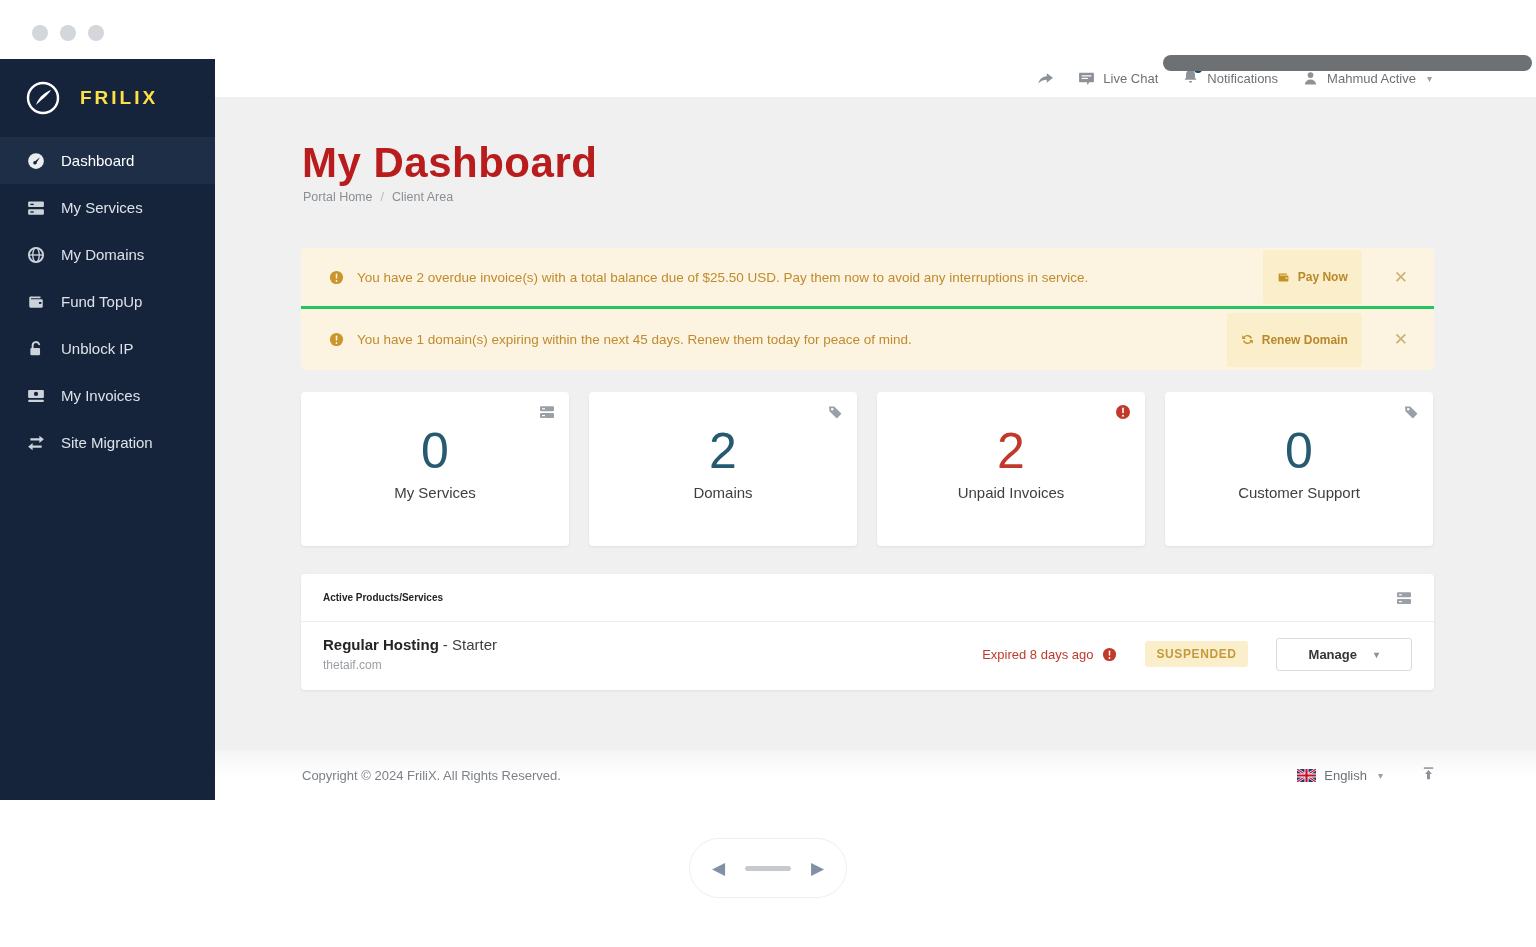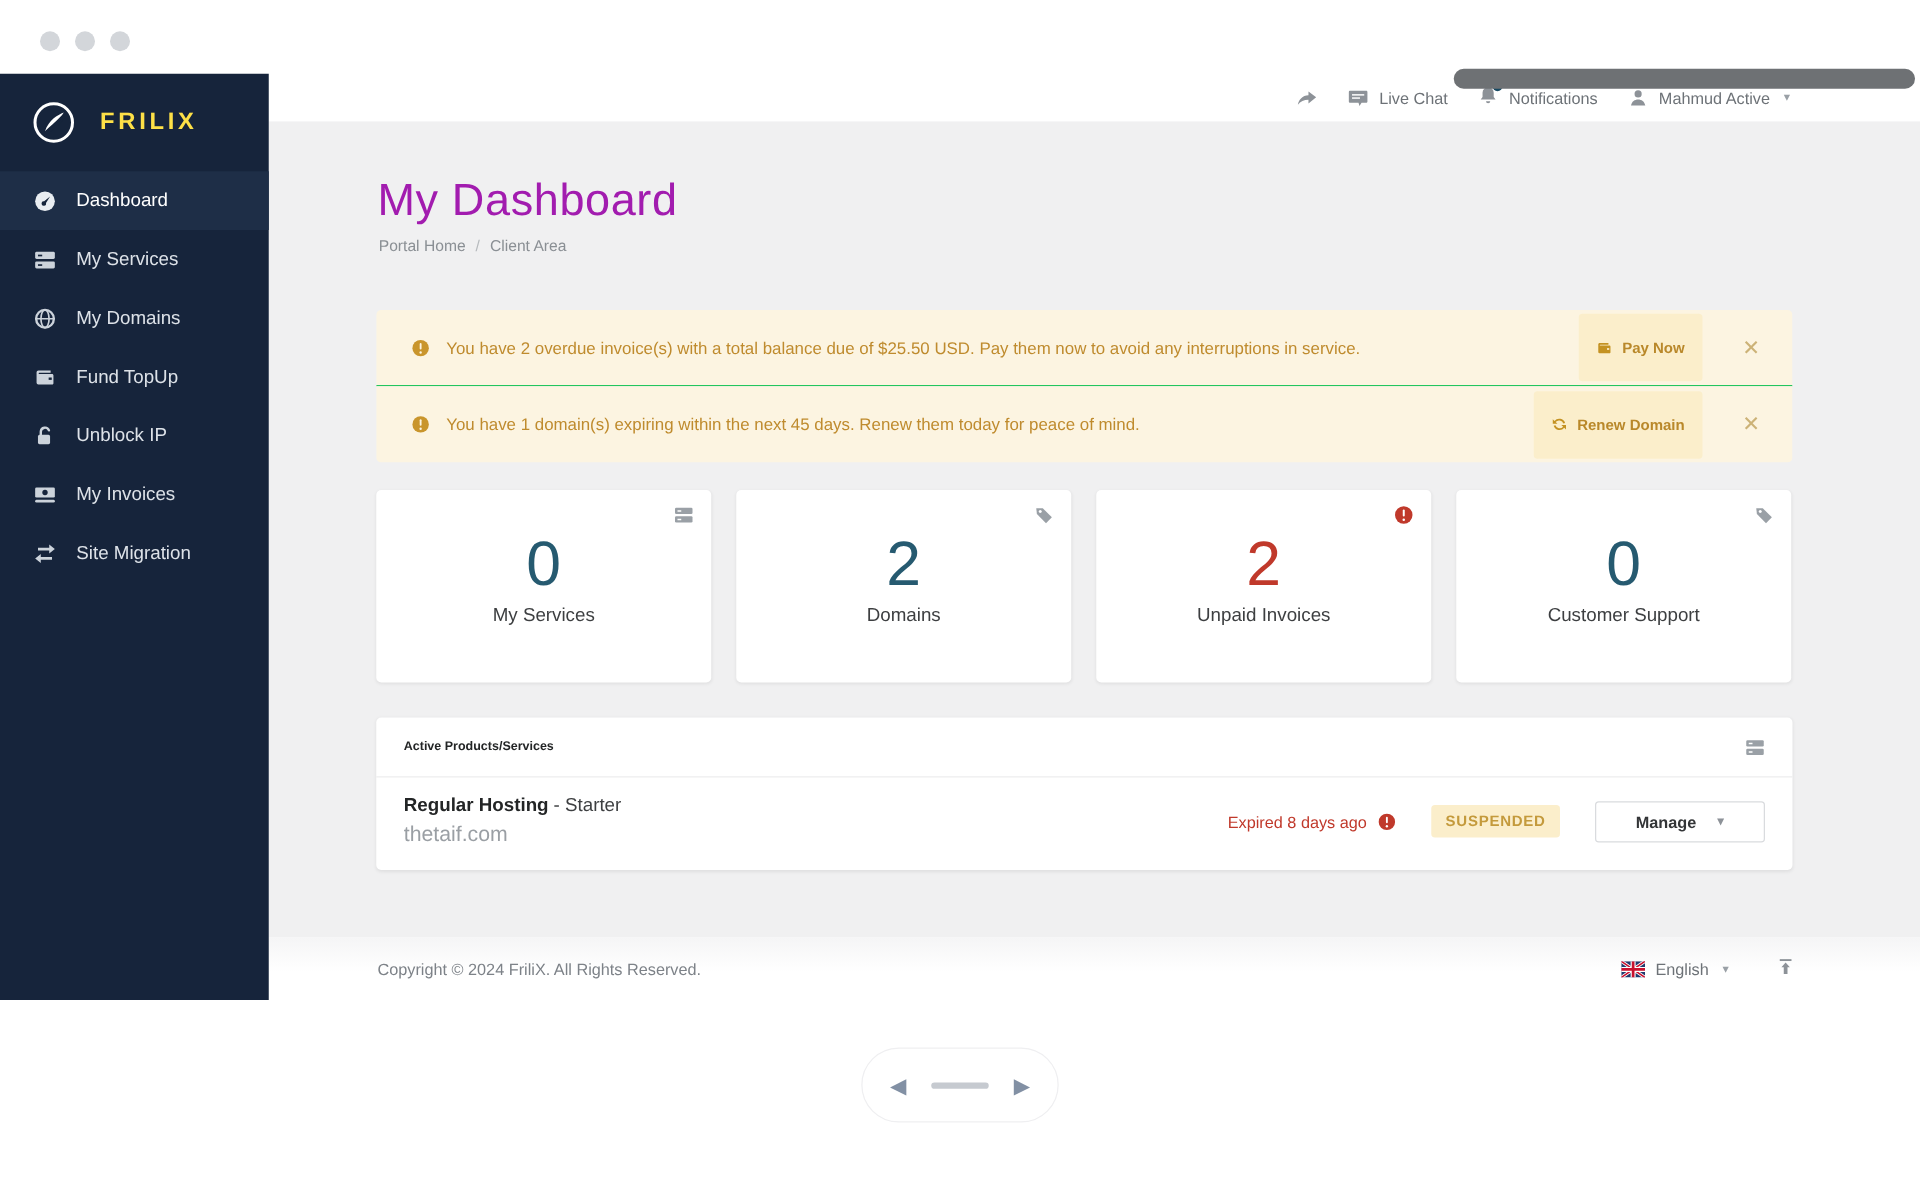--- a/index.html
+++ b/index.html
@@ -25,28 +25,28 @@
   
   .topbar { position:absolute; left:215px; top:59px; width:1321px; height:38px; background:#ffffff; display:flex; align-items:center; justify-content:flex-end; gap:24px; padding-right:104px; z-index:3; }
   .topbar .tb-item { display:flex; align-items:center; gap:8px; color:#6d7277; font-size:13px; cursor:pointer; }
   .topbar svg { width:17px; height:17px; color:#8d9298; }
   .bell-wrap { position:relative; }
   .notif-dot { position:absolute; top:-3px; right:-3px; width:8px; height:8px; border-radius:50%; background:#174962; }
   .caret { color:#9aa0a6; font-size:10px; margin-left:3px; }
 
   
   .content { position:absolute; left:215px; top:97px; width:1321px; height:653px; background:#f0f0f1; }
-  .page-title { position:absolute; left:87px; top:42px; font-size:36px; font-weight:400; color:#a21caf; letter-spacing:.5px; }
+  .page-title { position:absolute; left:87px; top:42px; font-size:42px; font-weight:700; color:#b91c1c; letter-spacing:.5px; }
   .breadcrumb { position:absolute; left:88px; top:93px; font-size:12.5px; color:#8a8f94; display:flex; gap:8px; }
   .breadcrumb .sep { color:#b6babd; }
 
   
   .alerts { position:absolute; left:86px; top:151px; width:1133px; border-radius:4px; overflow:hidden; }
   .alert-row { height:61px; background:#fcf4e1; display:flex; align-items:center; padding:0 20px 0 28px; }
-  .alert-row.first { border-bottom:1px solid #22c55e; }
+  .alert-row.first { border-bottom:3px solid #22c55e; }
   .alert-icon { width:15px; height:15px; flex:0 0 15px; margin-right:13px; }
   .alert-text { flex:1; font-size:13.5px; color:#bf8b2e; }
   .alert-btn { display:flex; align-items:center; gap:8px; background:#fbeecb; color:#b9882a; border:none; font-size:12px; font-weight:bold; padding:20px 14px; border-radius:3px; cursor:pointer; margin-right:26px; font-family:"Liberation Sans", sans-serif; }
   .alert-btn svg { width:13px; height:13px; color:#c49222; }
   .alert-close { background:none; border:none; color:#ccb277; font-size:17px; cursor:pointer; line-height:1; padding:2px 6px; }
 
   
   .stats { position:absolute; left:86px; top:295px; display:flex; gap:20px; }
   .card { position:relative; width:268px; height:154px; background:#ffffff; border-radius:4px; box-shadow:0 1px 3px rgba(0,0,0,.07); cursor:pointer; text-align:center; }
   .card-icon { position:absolute; top:12px; right:14px; width:16px; height:16px; color:#9aa0a6; }
@@ -55,21 +55,21 @@
 
   
   .panel { position:absolute; left:86px; top:477px; width:1133px; background:#ffffff; border-radius:4px; box-shadow:0 1px 3px rgba(0,0,0,.07); }
   .panel-header { height:48px; display:flex; align-items:center; justify-content:space-between; padding:0 22px; border-bottom:1px solid #ededee; }
   .panel-title { font-size:10px; font-weight:bold; color:#232526; }
   .panel-header svg { width:16px; height:16px; color:#9aa0a6; }
   .panel-row { display:flex; align-items:center; justify-content:space-between; padding:14px 22px 18px 22px; }
   .prod-name { font-size:15px; color:#232526; }
   .prod-name b { font-weight:bold; }
   .prod-plan { color:#3d3f41; margin-left:4px; }
-  .prod-domain { font-size:17px; color:#9a9fa4; margin-top:5px; }
+  .prod-domain { font-size:12px; color:#9a9fa4; margin-top:5px; }
   .row-right { display:flex; align-items:center; gap:28px; }
   .expired { display:flex; align-items:center; gap:9px; font-size:13px; color:#c0392b; }
   .expired svg { width:15px; height:15px; }
   .badge { background:#fbeecb; color:#c49a3c; font-size:12px; font-weight:bold; letter-spacing:.6px; padding:6px 11px; border-radius:3px; }
   .manage-btn { display:flex; align-items:center; gap:14px; background:#ffffff; border:1px solid #d9dbde; border-radius:3px; padding:8px 32px; font-size:13px; font-weight:bold; color:#333537; cursor:pointer; font-family:"Liberation Sans", sans-serif; }
   .manage-btn .caret { font-size:10px; color:#8d9298; }
 
   
   .footerbar { position:absolute; left:215px; top:750px; width:1321px; height:50px; background:linear-gradient(#f5f5f6, #ffffff 55%); display:flex; align-items:center; justify-content:space-between; padding:0 100px 0 87px; }
   .copyright { font-size:13px; color:#7d8288; }

